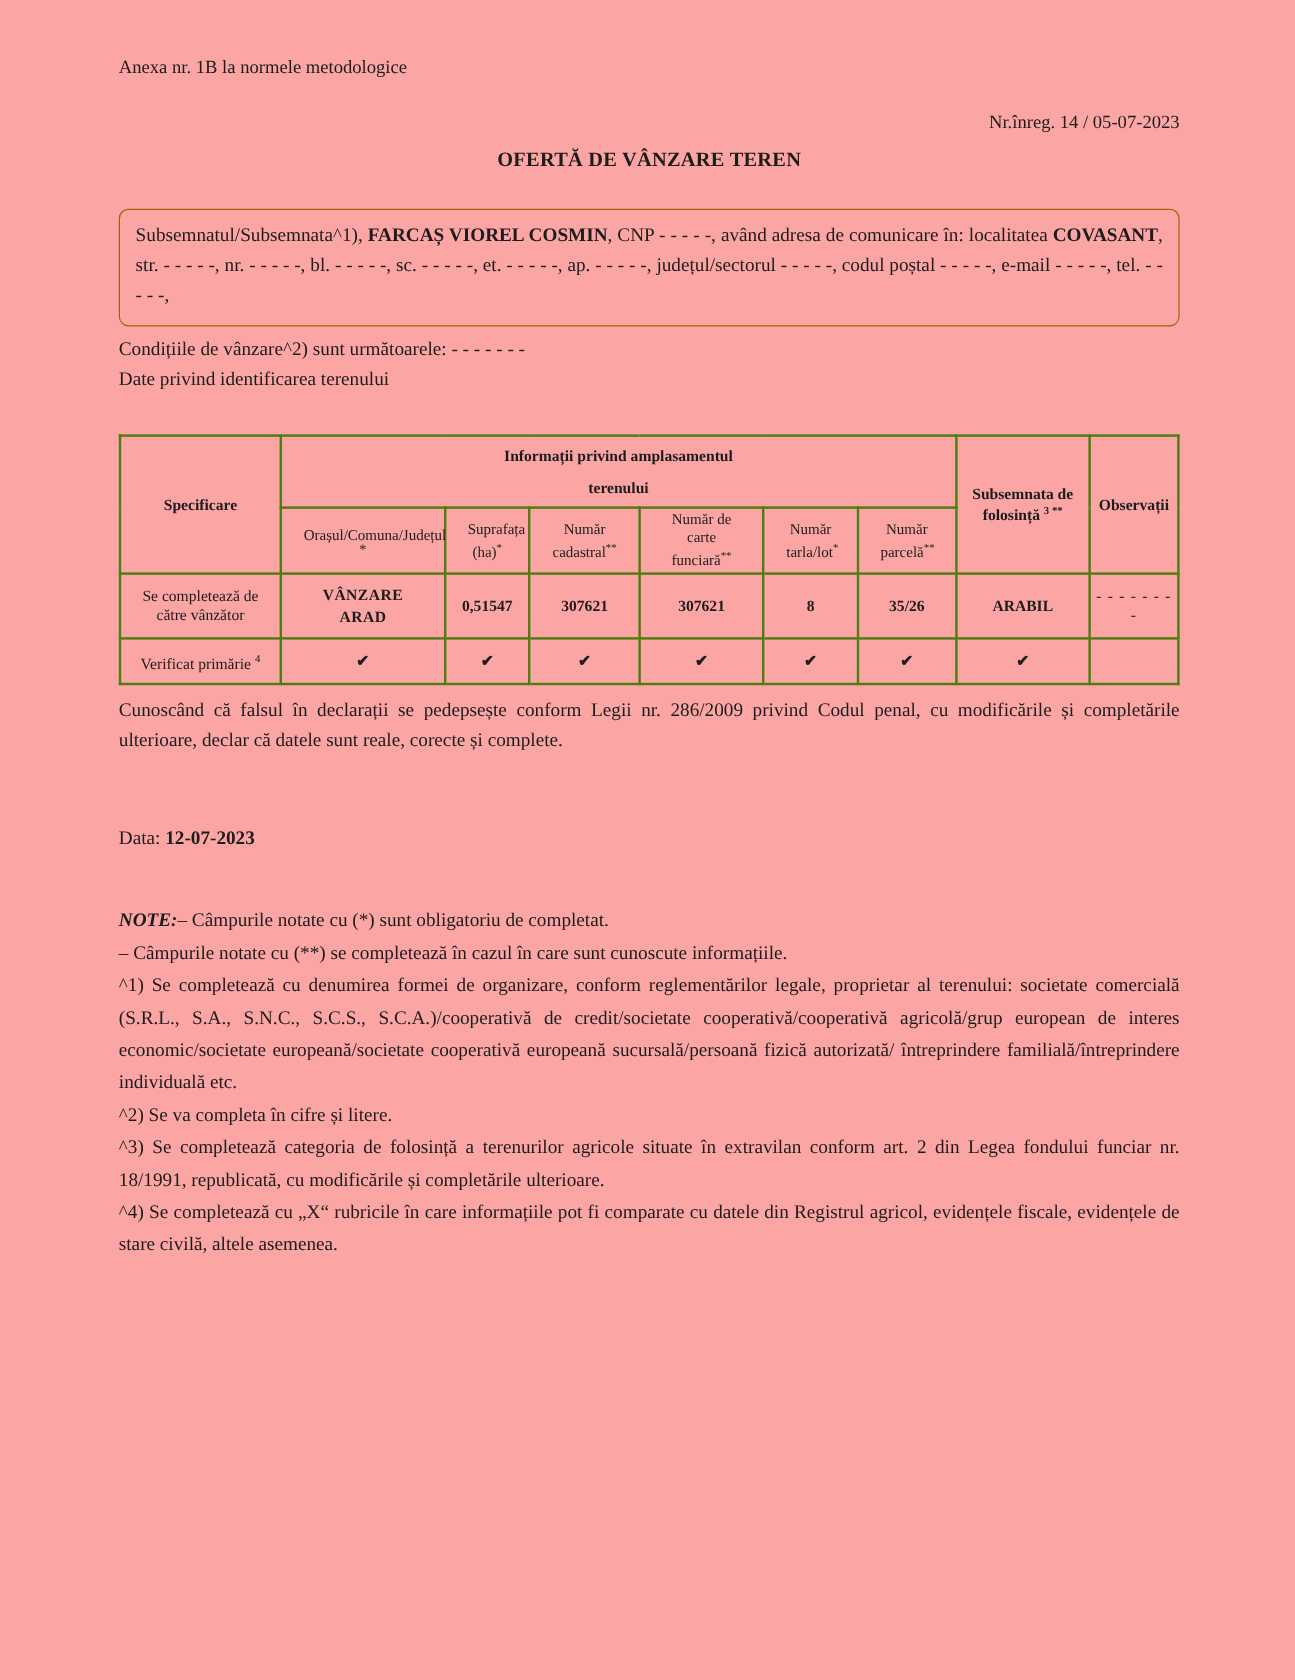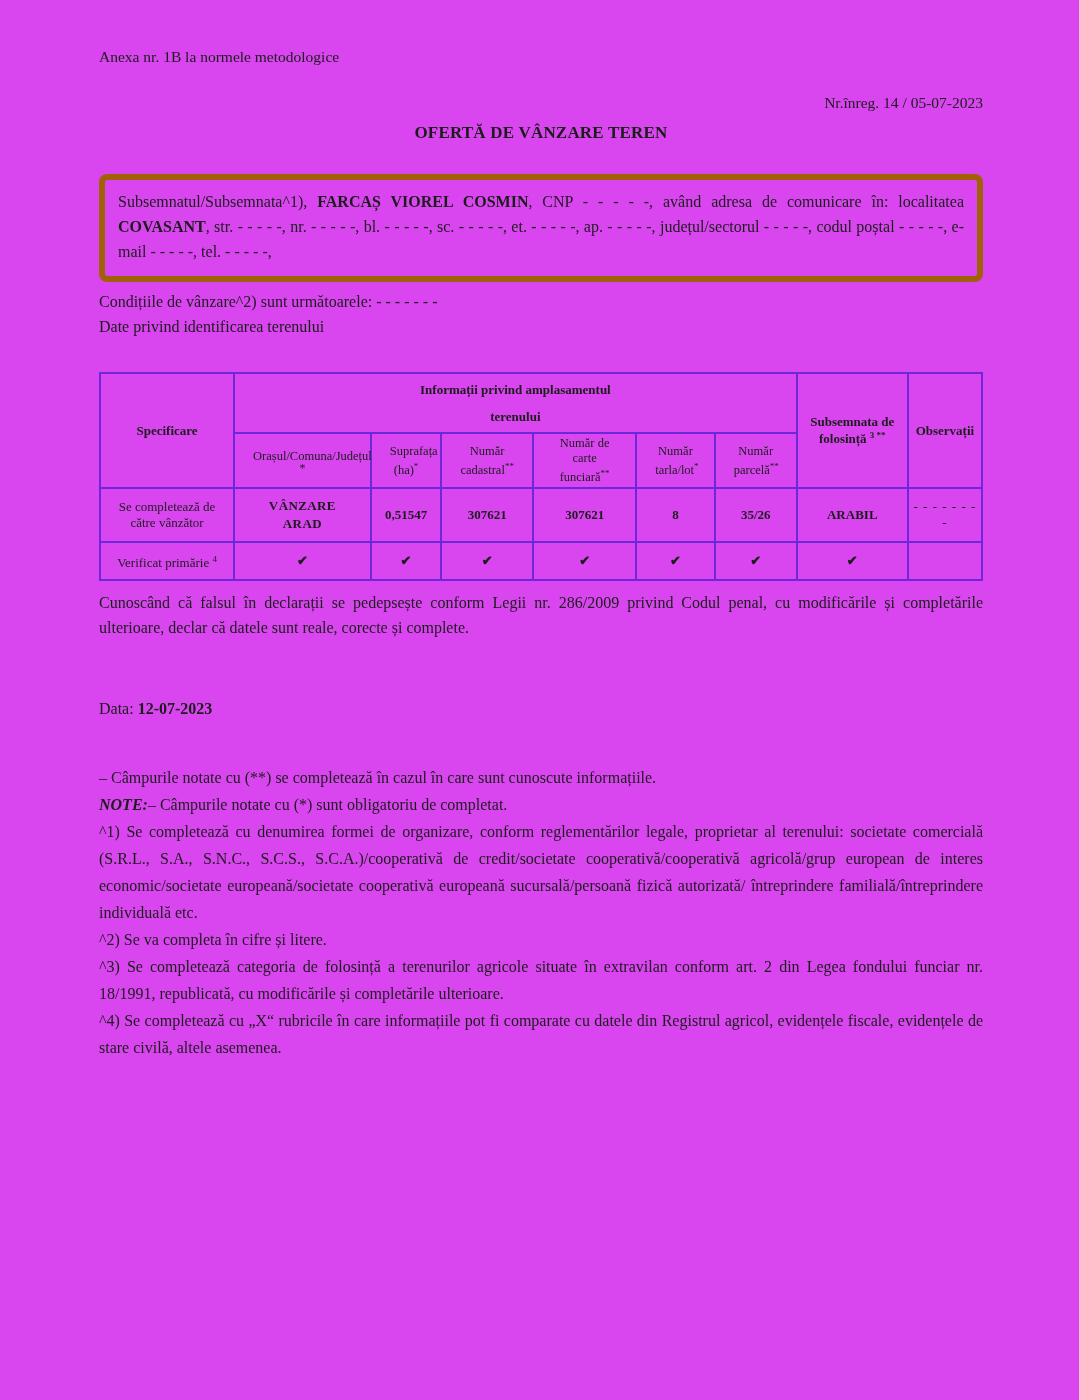--- a/index.html
+++ b/index.html
@@ -1,48 +1,48 @@
 <!DOCTYPE html>
 <html><head>
 <meta charset="utf-8">
 <style>
   * { margin: 0; padding: 0; box-sizing: border-box; }
   html, body { background: #ffffff; }
   body { font-family: "Liberation Serif", "DejaVu Serif", serif; color: #1c1c1c; }
   .page {
     position: relative;
     width: 1079px; height: 1400px;
-    background: #d946ef;
+    background: #fca5a5;
     padding: 48px 96px 0 99px;
     overflow: hidden;
   }
   .annex { font-size: 15.5px; }
   .reg { font-size: 15.5px; text-align: right; margin-top: 28px; }
   .title { font-size: 17px; font-weight: bold; text-align: center; margin-top: 11px; letter-spacing: 0.2px; }
 
   .intro-box {
     margin-top: 31px;
-    border: 6px solid #a16207;
+    border: 1px solid #a16207;
     border-radius: 8px;
     padding: 9px 13px 12px 13px;
     font-size: 16px;
     line-height: 25px;
     text-align: justify;
   }
   .statement-block { margin-top: 7px; font-size: 16px; line-height: 25px; }
   .statement-block p { margin: 0; }
 
   table.land-table {
     margin-top: 33px;
     width: 100%;
     border-collapse: collapse;
     table-layout: fixed;
   }
   table.land-table td {
-    border: 2px solid #6d28d9;
+    border: 2px solid #4d7c0f;
     vertical-align: middle;
     text-align: center;
     font-size: 13px;
     padding: 2px 4px;
   }
   .bold { font-weight: bold; }
   td.group-hdr { height: 57px; }
   td.group-hdr div { line-height: 27px; font-weight: bold; }
   tr.subhead td { height: 38px; font-size: 12.5px; line-height: 15px; padding: 2px 18px; }
   tr.subhead sup, td sup { font-size: 9px; }
@@ -134,21 +134,21 @@
       <td></td>
     </tr>
   </tbody>
     </table>
 
   <p class="declaration">Cunoscând că falsul în declarații se pedepsește conform Legii nr. 286/2009 privind Codul penal, cu modificările și completările ulterioare, declar că datele sunt reale, corecte și complete.</p>
 
   <p class="date-line"><span>Data: </span><b>12-07-2023</b></p>
 
   <div class="notes">
+    <p><span class="note-prefix">NOTE:</span><span>– Câmpurile notate cu (*) sunt obligatoriu de completat.</span></p>
     <p><span class="note-prefix"></span><span>– Câmpurile notate cu (**) se completează în cazul în care sunt cunoscute informațiile.</span></p>
-    <p><span class="note-prefix">NOTE:</span><span>– Câmpurile notate cu (*) sunt obligatoriu de completat.</span></p>
     <p><span class="note-prefix"></span><span>^1) Se completează cu denumirea formei de organizare, conform reglementărilor legale, proprietar al terenului: societate comercială (S.R.L., S.A., S.N.C., S.C.S., S.C.A.)/cooperativă de credit/societate cooperativă/cooperativă agricolă/grup european de interes economic/societate europeană/societate cooperativă europeană sucursală/persoană fizică autorizată/ întreprindere familială/întreprindere individuală etc.</span></p>
     <p><span class="note-prefix"></span><span>^2) Se va completa în cifre și litere.</span></p>
     <p><span class="note-prefix"></span><span>^3) Se completează categoria de folosință a terenurilor agricole situate în extravilan conform art. 2 din Legea fondului funciar nr. 18/1991, republicată, cu modificările și completările ulterioare.</span></p>
     <p><span class="note-prefix"></span><span>^4) Se completează cu „X“ rubricile în care informațiile pot fi comparate cu datele din Registrul agricol, evidențele fiscale, evidențele de stare civilă, altele asemenea.</span></p>
   </div>
 
 </div>
 
 </body></html>

